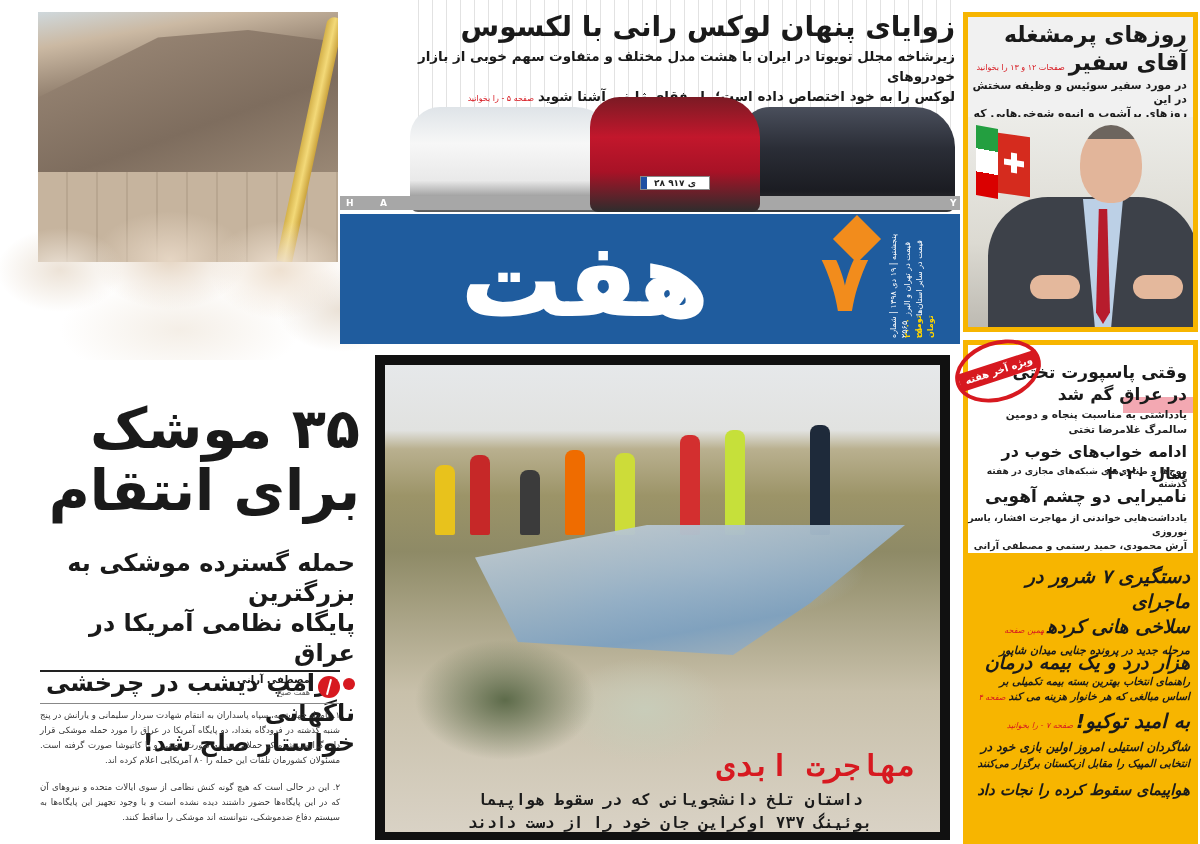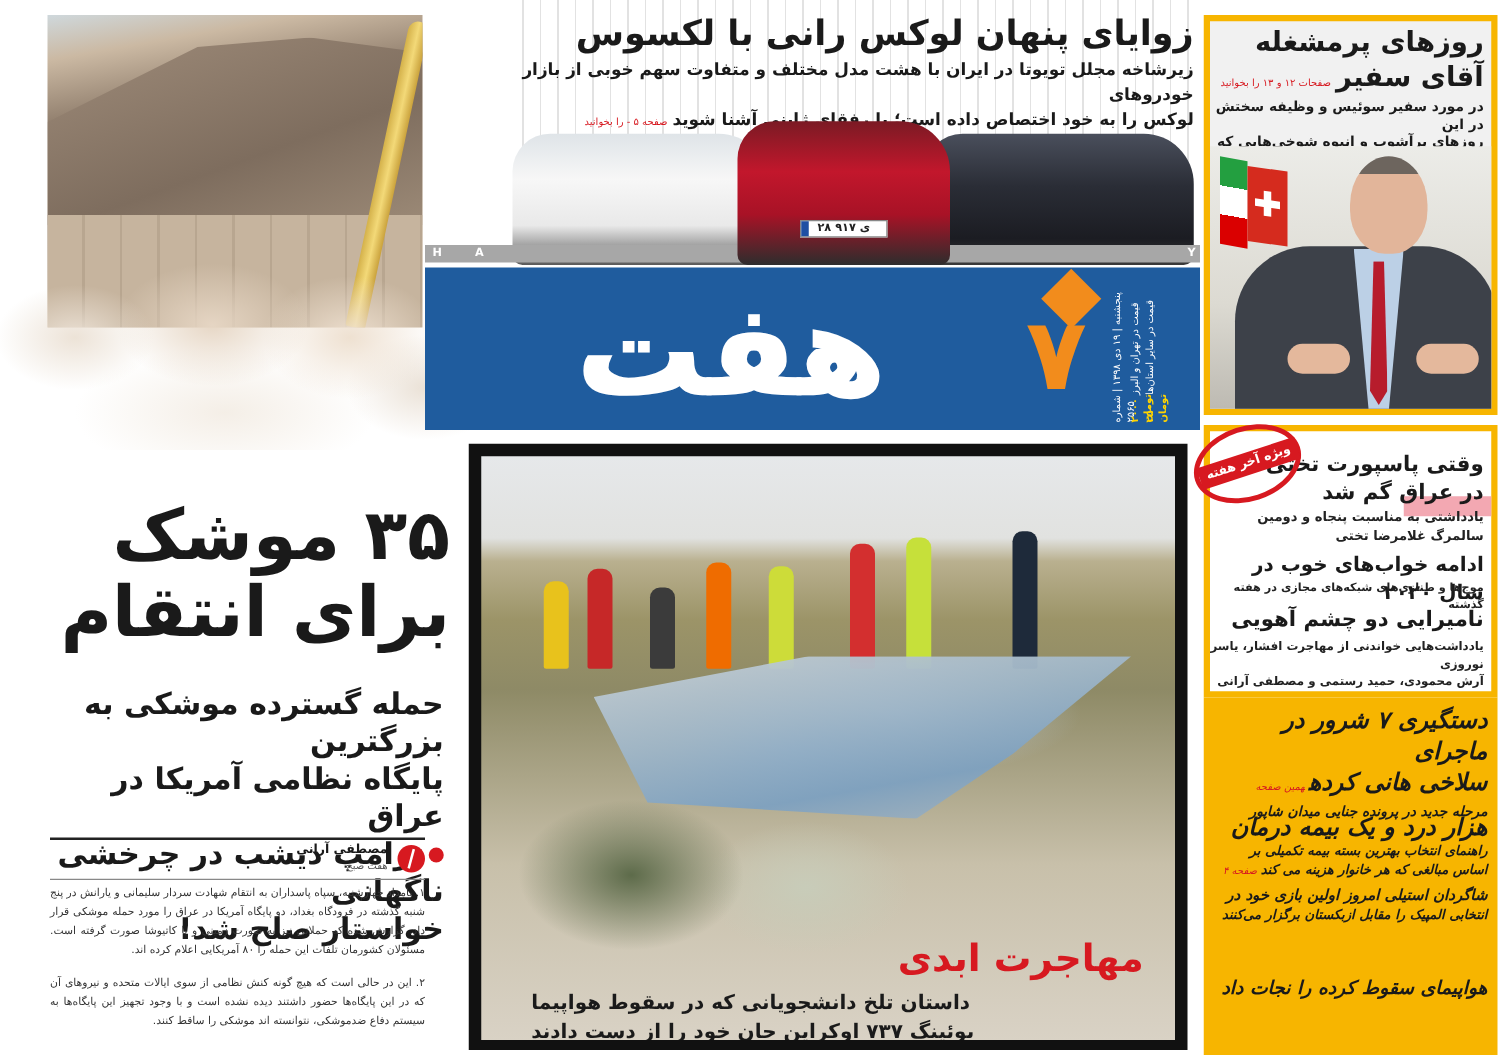--- a/index.html
+++ b/index.html
@@ -112,21 +112,21 @@
   }
   .mast-info .vert { writing-mode: vertical-rl; transform: rotate(180deg); height: 118px; position: absolute; top: 0; }
   .mast-info .v1 { left: 0; }
   .mast-info .v2 { left: 14px; }
   .mast-info .v3 { left: 26px; }
   .mast-info .price { color: #ffd400; font-weight: 700; }
 
   
   .crash-frame {
     position: absolute; left: 375px; top: 355px; width: 575px; height: 485px;
-    background: #111; padding: 10px 10px 8px 10px;
+    background: #111; padding: 10px 10px 8px 10px; font-family: Liberation Mono, monospace;
   }
   .crash-photo {
     position: relative; width: 100%; height: 100%; overflow: hidden;
     background: linear-gradient(180deg, #e6e8ea 0%, #e1e2e0 14%, #b9b08f 18%, #9c9468 28%, #8e8a66 40%, #c8c0aa 70%, #d9d2c5 100%);
   }
   .field-people {
     position: absolute; left: 40px; top: 50px; width: 420px; height: 120px;
   }
   .person { position: absolute; bottom: 0; width: 20px; border-radius: 8px 8px 2px 2px; }
   .wreck {
@@ -142,21 +142,21 @@
     background: linear-gradient(170deg, #c7d0d6 0%, #9fb6c8 40%, #7ea1c0 70%, #aeb8bd 100%);
     clip-path: polygon(0 25%, 40% 0, 100% 0, 78% 60%, 60% 100%, 10% 90%);
     opacity: 0.95;
   }
   .crash-title {
     position: absolute; left: 320px; top: 385px; width: 210px;
     color: #d71920; font-weight: 900; font-size: 30px; line-height: 36px; text-align: right;
   }
   .crash-deck {
     position: absolute; left: 40px; top: 425px; width: 490px;
-    color: #1a1a1a; font-weight: 700; font-size: 16px; line-height: 23px; text-align: left;
+    color: #1a1a1a; font-weight: 700; font-size: 16px; line-height: 23px; text-align: center;
   }
 
   
   .ambassador-box {
     position: absolute; left: 963px; top: 12px; width: 235px; height: 320px;
     background: #f7b500; padding: 5px;
   }
   .ambassador-inner { position: relative; width: 100%; height: 100%; background: #f1f1f1; }
   .amb-title { position: absolute; right: 6px; top: 4px; width: 220px; font-weight: 900; font-size: 22px; line-height: 28px; }
   .amb-deck { position: absolute; right: 6px; top: 62px; width: 220px; font-size: 11px; line-height: 14px; font-weight: 700; }
@@ -341,19 +341,20 @@
     <div class="yb-h" style="font-size:19px;line-height:25px">دستگیری ۷ شرور در ماجرای</div>
     <div class="yb-h" style="font-size:19px;line-height:25px"><span>سلاخی هانی کرده</span><span class="red-ref">همین صفحه</span></div>
     <div class="yb-d" style="font-size:11px;line-height:15px">مرحله جدید در پرونده جنایی میدان شاپور</div>
   </div>
   <div class="yb-item rtl" style="top:92px">
     <div class="yb-h" style="font-size:19px;line-height:24px">هزار درد و یک بیمه درمان</div>
     <div class="yb-d" style="font-size:10.5px;line-height:15px">راهنمای انتخاب بهترین بسته بیمه تکمیلی بر</div>
     <div class="yb-d" style="font-size:10.5px;line-height:15px"><span>اساس مبالغی که هر خانوار هزینه می کند</span><span class="red-ref">صفحه ۴</span></div>
   </div>
   <div class="yb-item rtl" style="top:150px">
+    <div class="yb-h" style="font-size:20px;line-height:26px"><span>به امید توکیو!</span><span class="red-ref">صفحه ۷ - را بخوانید</span></div>
     <div class="yb-d" style="font-size:12px;line-height:16px">شاگردان استیلی امروز اولین بازی خود در</div>
     <div class="yb-d" style="font-size:10.5px;line-height:16px">انتخابی المپیک را مقابل ازبکستان برگزار می‌کنند</div>
   </div>
   <div class="yb-item rtl" style="top:222px">
     <div class="yb-h" style="font-size:15px;line-height:21px"><span>هواپیمای سقوط کرده را نجات داد</span></div>
   </div>
 </div>
 
 </body></html>

